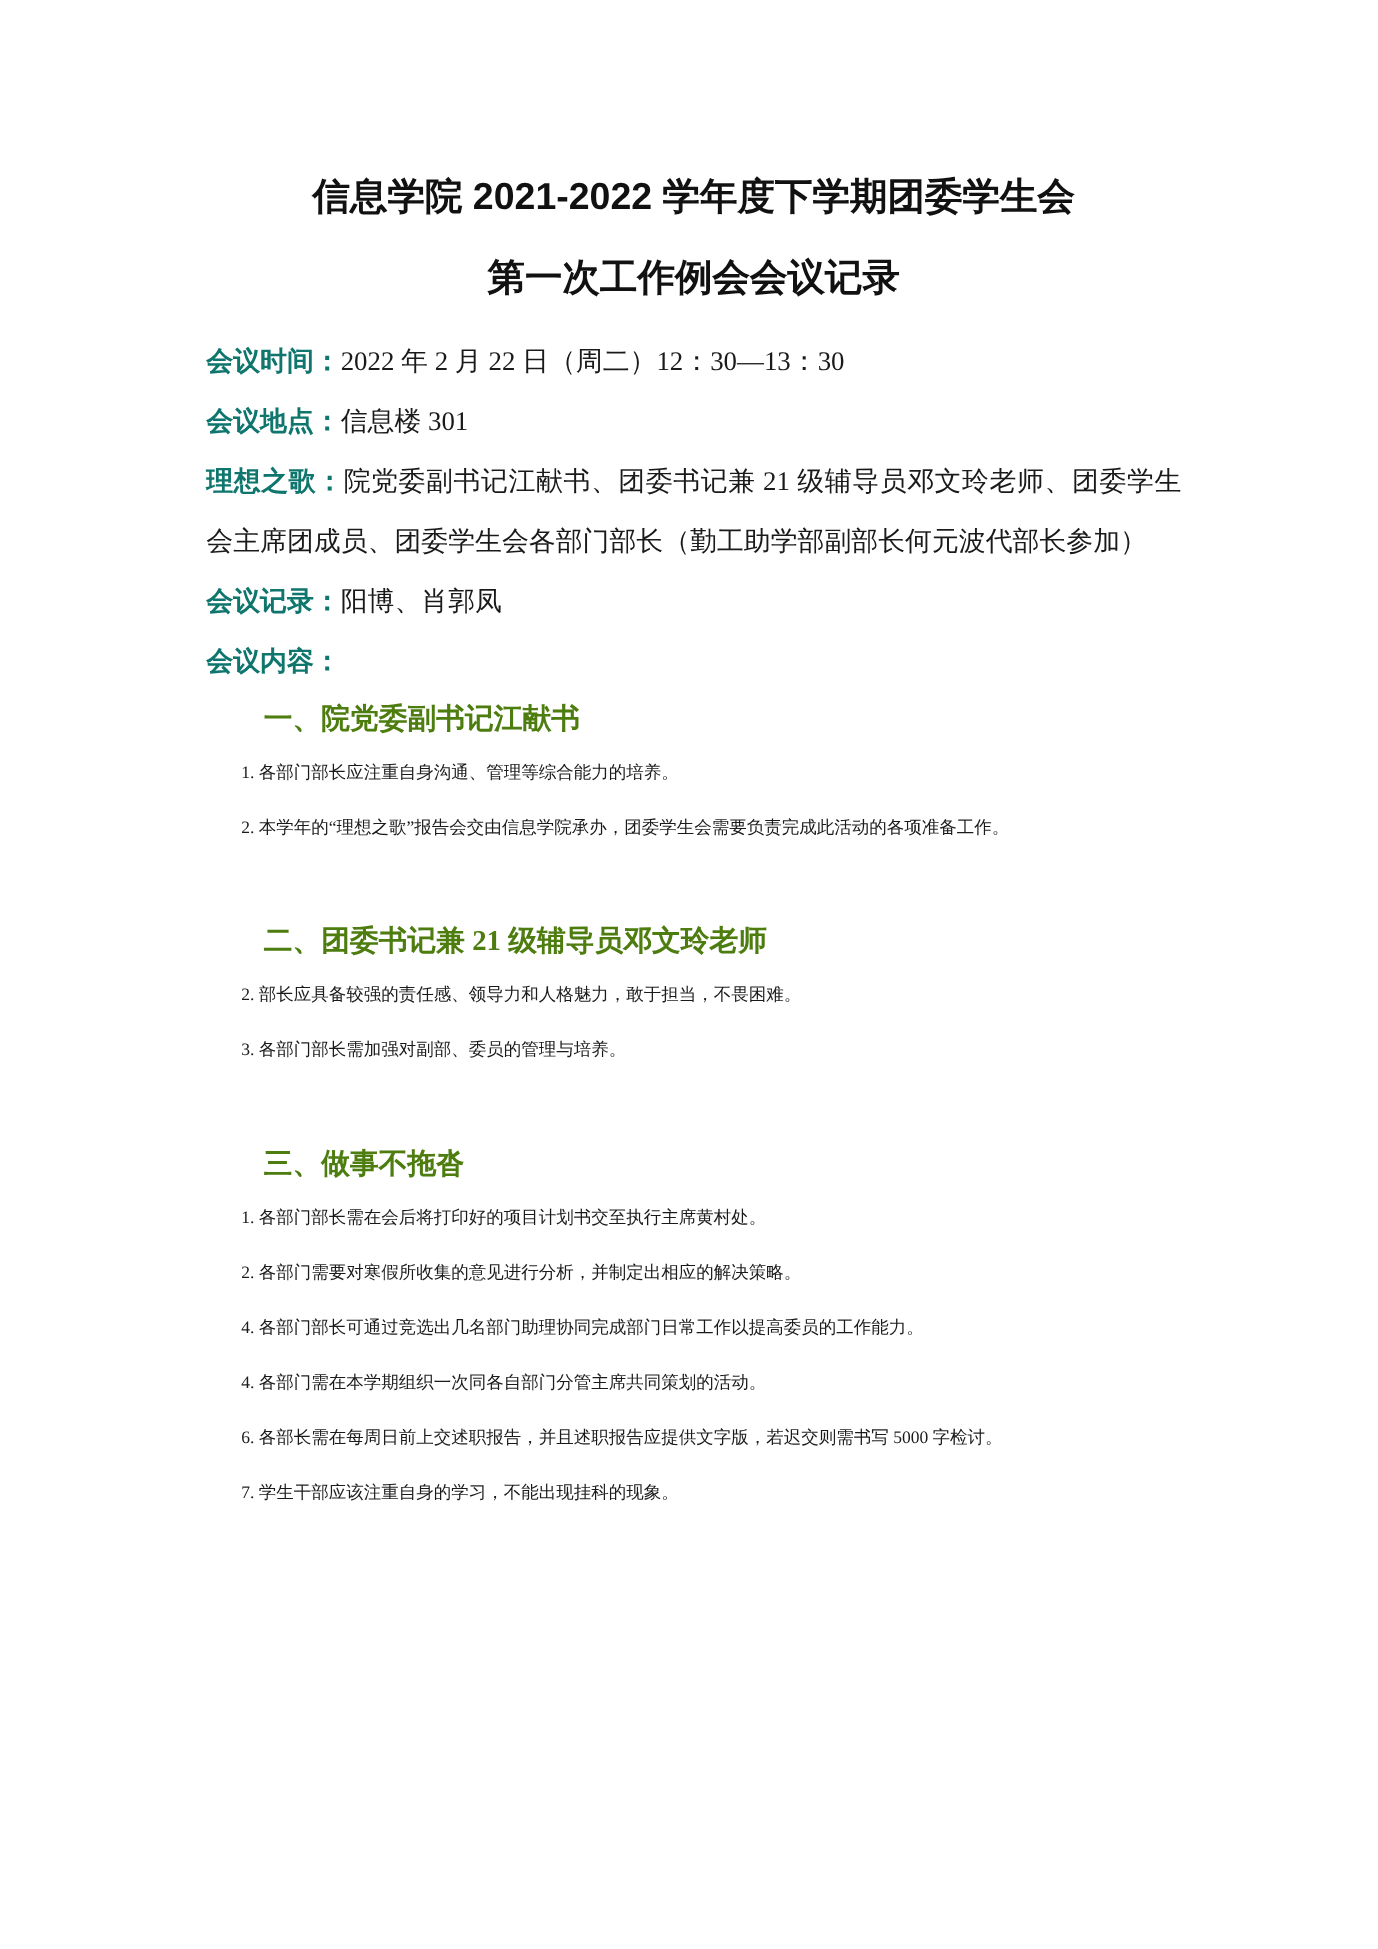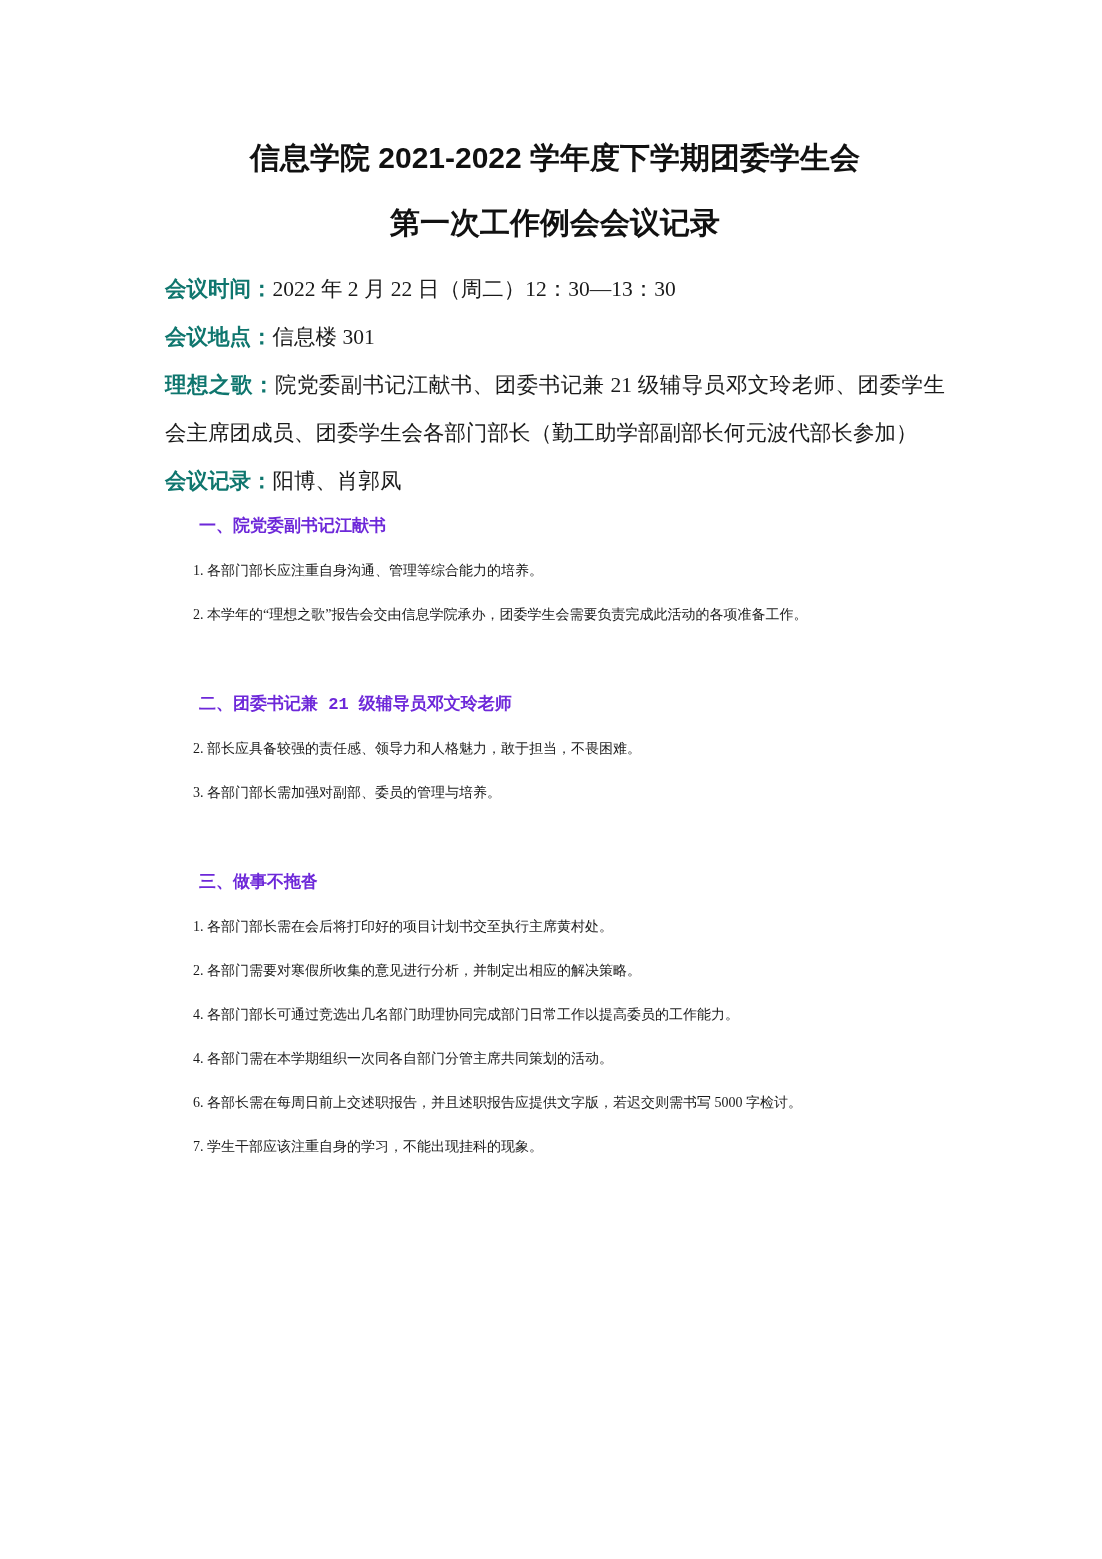--- a/index.html
+++ b/index.html
@@ -30,26 +30,26 @@
     text-align: justify;
   }
   .meta-label {
     font-family: "Liberation Sans", "DejaVu Sans", sans-serif;
     font-weight: bold;
     color: #0f766e;
   }
   .section { margin-top: 0; }
   .section + .section { margin-top: 46px; }
   .section-heading {
-    font-family: Liberation Mono, monospace;
+    font-family: Liberation Serif, serif;
     font-weight: bold;
-    font-size: 17px;
+    font-size: 23px;
     line-height: 44px;
     text-indent: 2em;
-    color: #6d28d9;
+    color: #4d7c0f;
   }
   .item-para {
     font-size: 14px;
     line-height: 44px;
     text-indent: 2em;
     text-align: justify;
   }
 </style>
 </head>
 <body>
@@ -60,20 +60,21 @@
   <div class="doc-title line2">第一次工作例会会议记录</div>
 
   <div class="meta-para"><span class="meta-label">会议时间：</span><span>2022 年 2 月 22 日（周二）12：30—13：30</span></div>
 
   <div class="meta-para"><span class="meta-label">会议地点：</span><span>信息楼 301</span></div>
 
   <div class="meta-para"><span class="meta-label">理想之歌：</span><span>院党委副书记江献书、团委书记兼 21 级辅导员邓文玲老师、团委学生会主席团成员、团委学生会各部门部长（勤工助学部副部长何元波代部长参加）</span></div>
 
   <div class="meta-para"><span class="meta-label">会议记录：</span><span>阳博、肖郭凤</span></div>
 
+  <div class="meta-para"><span class="meta-label">会议内容：</span></div>
 
   <div class="section">
     <div class="section-heading">一、院党委副书记江献书</div>
     <div class="item-para">1. 各部门部长应注重自身沟通、管理等综合能力的培养。</div>
     <div class="item-para">2. 本学年的“理想之歌”报告会交由信息学院承办，团委学生会需要负责完成此活动的各项准备工作。</div>
   </div>
 
   <div class="section">
     <div class="section-heading">二、团委书记兼 21 级辅导员邓文玲老师</div>
     <div class="item-para">2. 部长应具备较强的责任感、领导力和人格魅力，敢于担当，不畏困难。</div>

